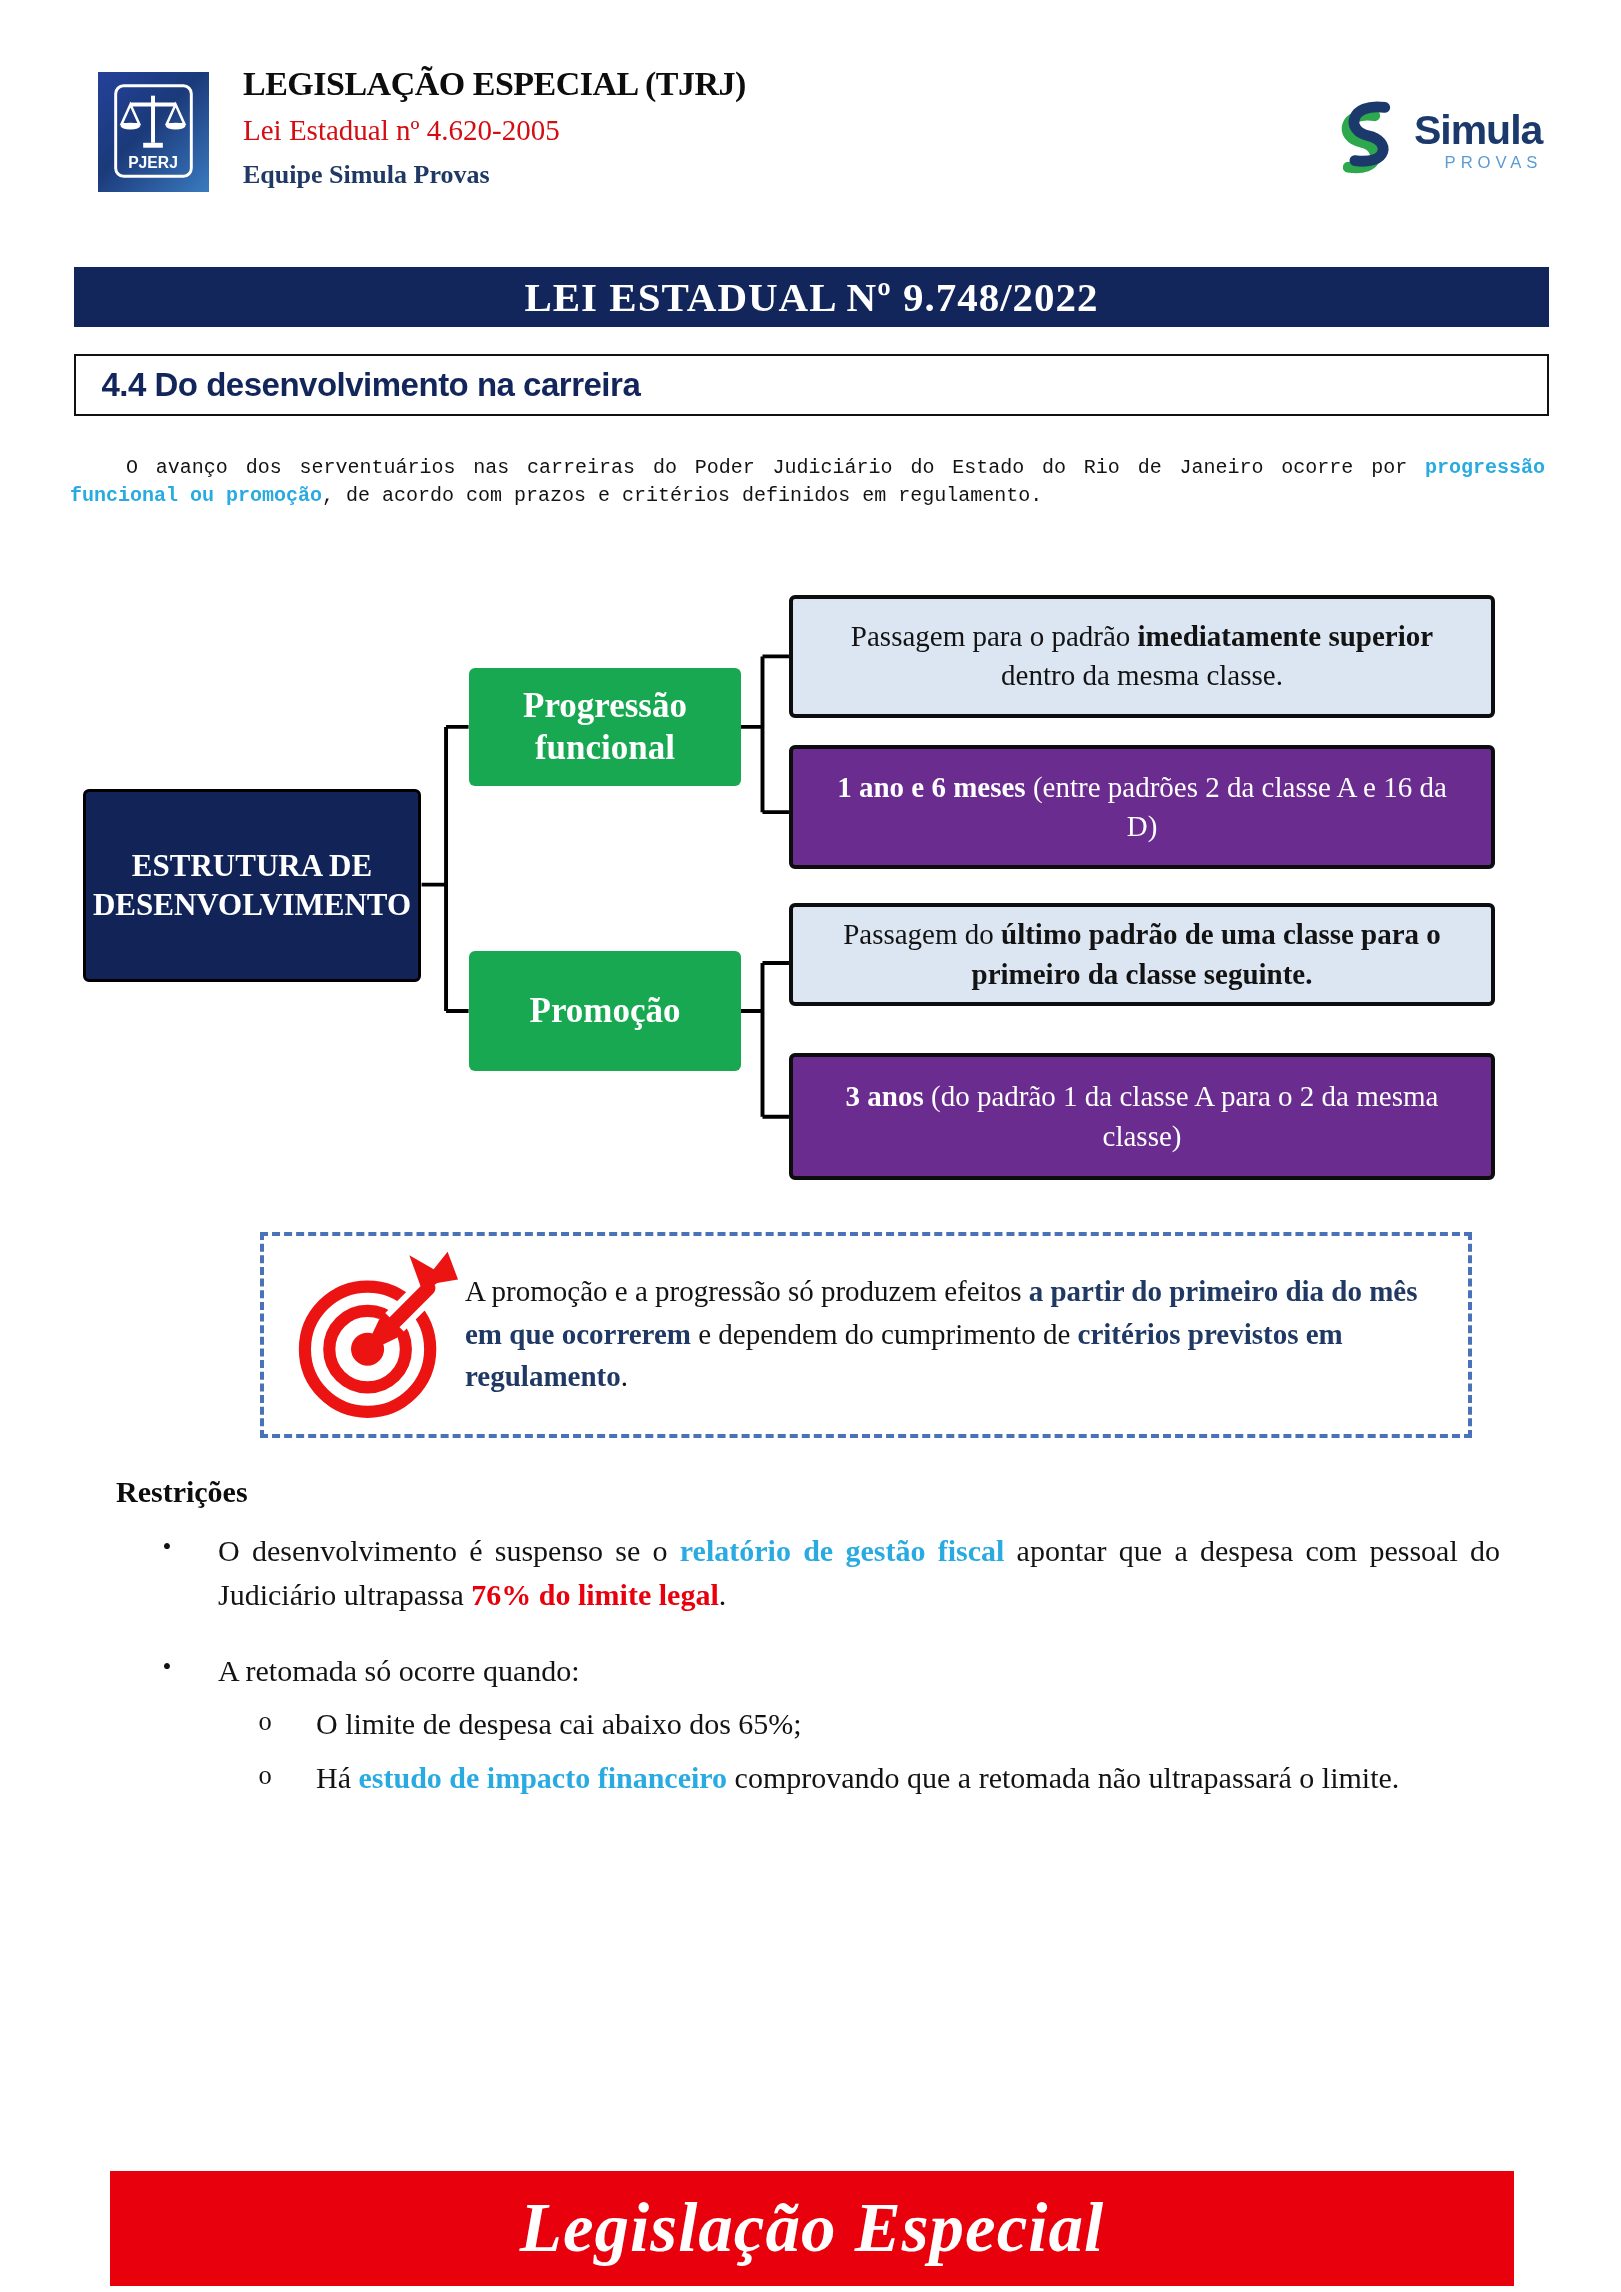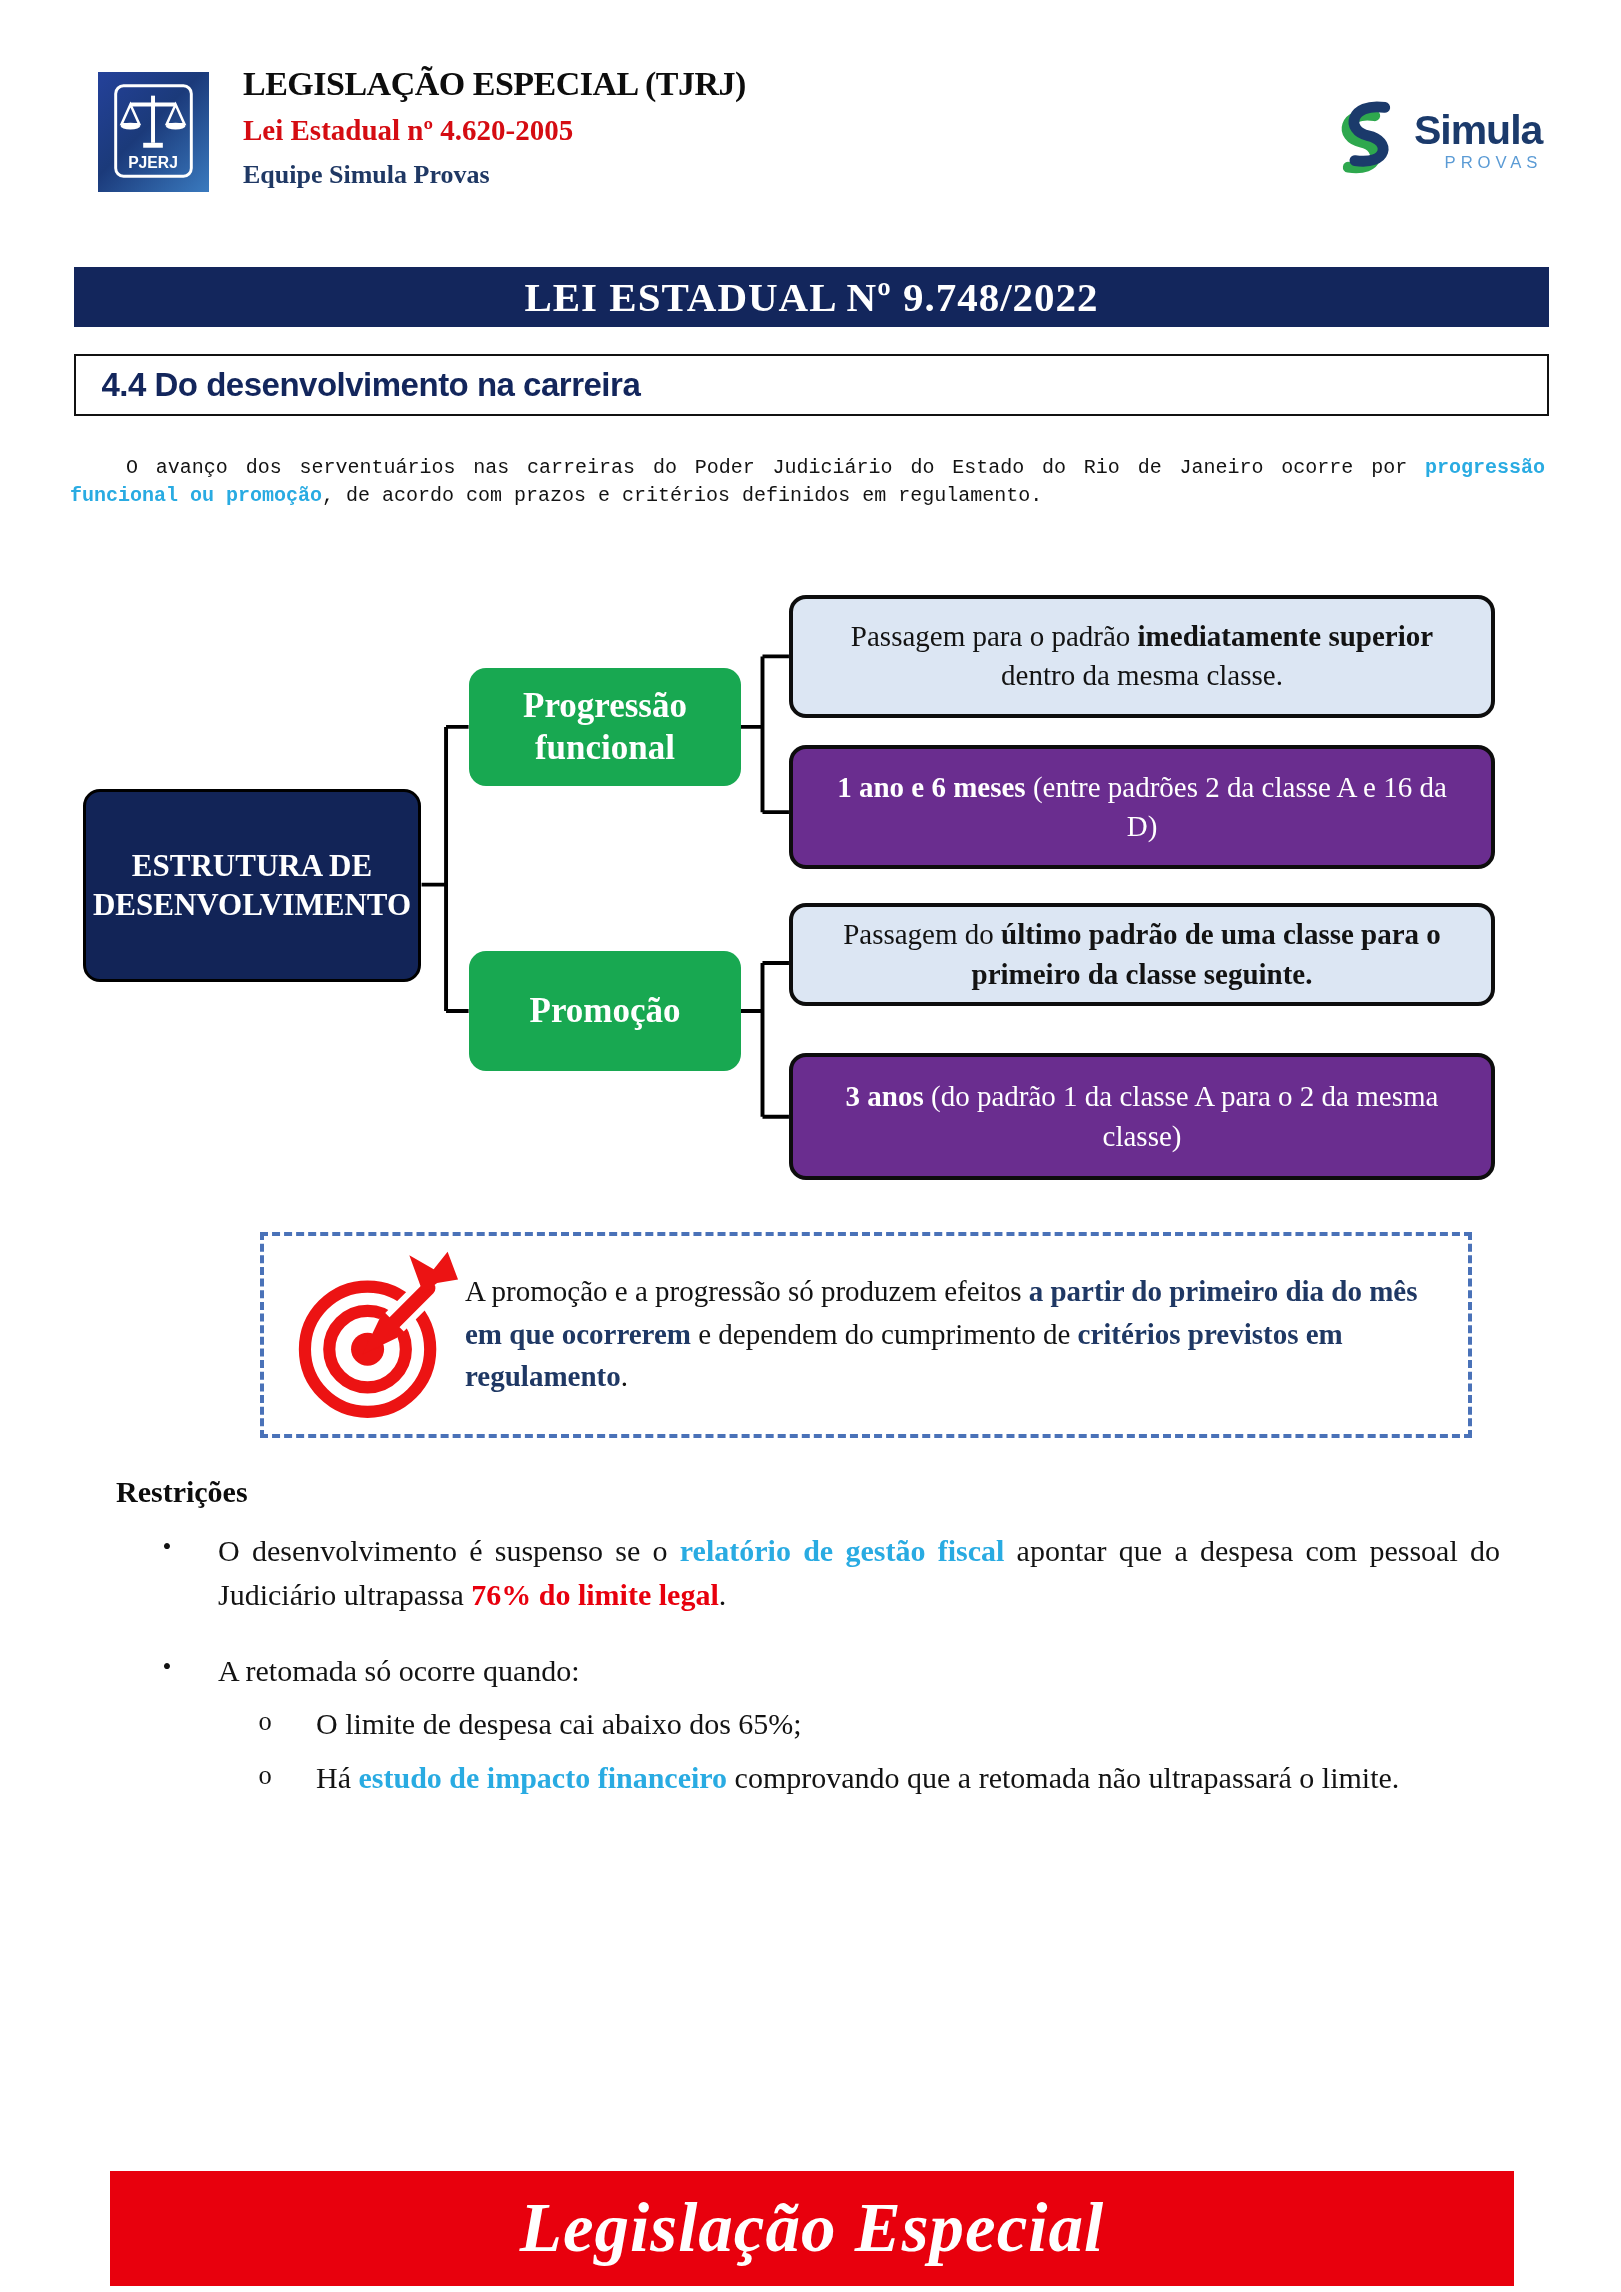--- a/index.html
+++ b/index.html
@@ -5,21 +5,21 @@
   html,body{margin:0;padding:0;background:#ffffff;}
   .page{position:relative;width:1621px;height:2293px;background:#ffffff;overflow:hidden;
         font-family:"Liberation Serif",serif;color:#131313;}
   .abs{position:absolute;}
 
   
   .pjerj-logo{left:98px;top:72px;width:111px;height:120px;
       background:linear-gradient(135deg,#24419a 0%,#1b3a7a 45%,#3a7abf 100%);}
   .hdr-text{left:243px;top:59px;width:882px;}
   .hdr-title{font-size:34px;font-weight:bold;color:#0d0d0d;line-height:49px;letter-spacing:-0.5px;}
-  .hdr-law{font-size:29px;font-weight:bold;color:#d50c12;line-height:44px;}
+  .hdr-law{font-size:29px;font-weight:normal;color:#d50c12;line-height:44px;}
   .hdr-team{font-size:26px;font-weight:bold;color:#1f3864;line-height:45px;}
   .simula{left:1325px;top:90px;display:flex;align-items:flex-start;}
   .simula-txt{margin-left:5.9px;margin-top:19px;text-align:right;}
   .simula-name{font-family:"Liberation Sans",sans-serif;font-size:41px;font-weight:bold;
       color:#1b3a6b;line-height:43px;letter-spacing:-1px;}
   .simula-sub{font-family:"Liberation Sans",sans-serif;font-size:16.7px;color:#5b9bd5;
       letter-spacing:4.9px;line-height:21.6px;}
 
   
   .title-bar{left:74px;top:267px;width:1475px;height:60px;background:#13265c;
@@ -33,21 +33,21 @@
   
   .intro{left:70px;top:434px;width:1475px;font-size:20px;line-height:1.42;
       text-align:justify;text-indent:56px;font-family:Liberation Mono, monospace;}
   .cyan-b{color:#29abe2;font-weight:bold;}
   .red-b{color:#e8000d;font-weight:bold;}
   .navy-b{color:#1f3864;font-weight:bold;}
 
   
   .diagram{left:0;top:578px;width:1621px;height:627px;}
   .diagram svg.lines{position:absolute;left:0;top:0;}
-  .dbox{position:absolute;border-radius:17px;display:flex;align-items:center;justify-content:center;
+  .dbox{position:absolute;border-radius:6px;display:flex;align-items:center;justify-content:center;
       text-align:center;box-sizing:border-box;}
   .dbox .inner{width:100%;padding:0 25.5px;}
   .root-box{left:83px;top:211px;width:338px;height:193px;background:#122457;border:3.9px solid #000;
       color:#fff;font-weight:bold;font-size:31px;line-height:1.25;}
   .green-box{background:#18a851;color:#fff;font-weight:bold;font-size:35px;line-height:1.2;}
   .g1{left:469px;top:90px;width:272px;height:118px;}
   .g2{left:469px;top:373px;width:272px;height:120px;}
   .blue-box{background:#dce6f3;border:4.9px solid #0d0d0d;color:#131313;font-size:29px;line-height:1.35;}
   .purple-box{background:#6a2d8f;border:4.9px solid #0d0d0d;color:#fff;font-size:29px;line-height:1.35;}
   .b1{left:789px;top:16.7px;width:706px;height:123px;}

